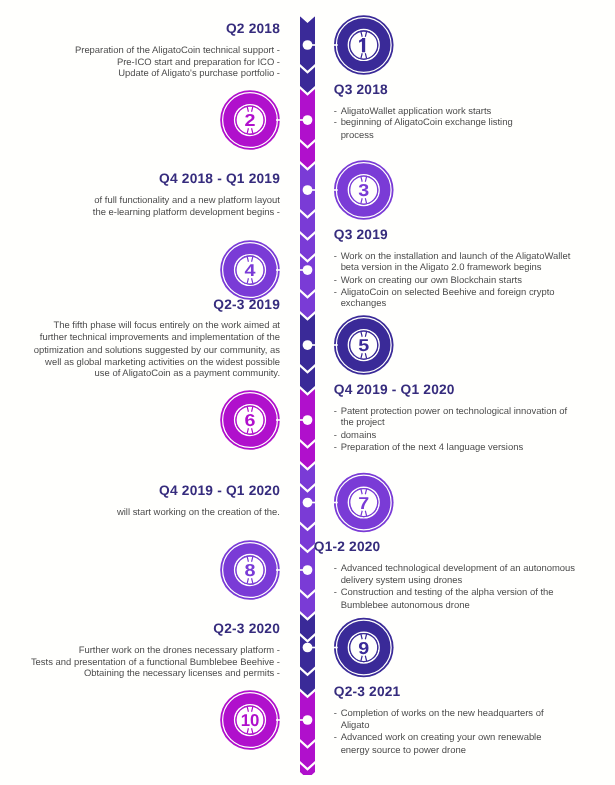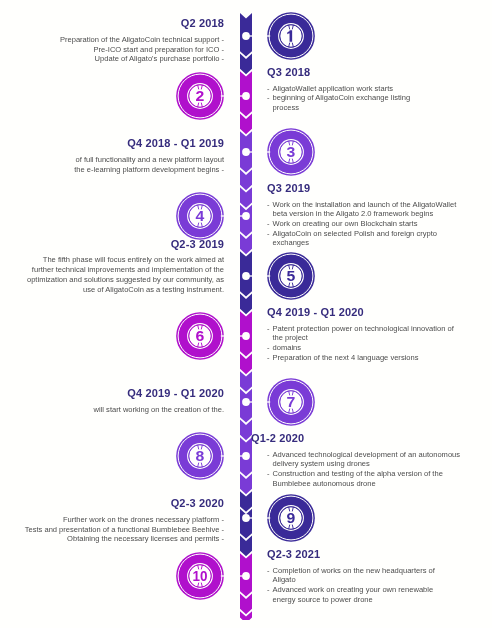--- a/index.html
+++ b/index.html
@@ -106,21 +106,21 @@
             <span class="dash">-</span>
             <div class="lineitem">Work on the installation and launch of the AligatoWallet</div>
             <div class="lineitem">beta version in the Aligato 2.0 framework begins</div>
           </div>
           <div class="bullet">
             <span class="dash">-</span>
             <div class="lineitem">Work on creating our own Blockchain starts</div>
           </div>
           <div class="bullet">
             <span class="dash">-</span>
-            <div class="lineitem">AligatoCoin on selected Polish and foreign crypto</div>
+            <div class="lineitem">AligatoCoin on selected Beehive and foreign crypto</div>
             <div class="lineitem">exchanges</div>
           </div>
         </div>
       </div>
       <div class="badge" style="left:175px;top:191px"><svg width="50" height="50" viewBox="0 0 50 50">
           <circle cx="25" cy="25" r="23.85" fill="#7a3bd6"></circle>
           <circle cx="25" cy="25" r="21.9" fill="none" stroke="#fffffd" stroke-width="1"></circle>
           <circle cx="25" cy="25" r="12.3" fill="none" stroke="#fffffd" stroke-width="1.2"></circle>
           <circle cx="25" cy="25" r="11.2" fill="#fffffd" stroke="#7a3bd6" stroke-width="1.0"></circle>
           <path d="M22.7 14.2 L23.75 18.4 M27.3 14.2 L26.25 18.4" stroke="#7a3bd6" stroke-width="0.95" fill="none" stroke-linecap="butt"></path>
@@ -172,21 +172,22 @@
           <path d="M22.7 35.8 L23.75 31.6 M27.3 35.8 L26.25 31.6" stroke="#b010cc" stroke-width="0.95" fill="none" stroke-linecap="butt"></path>
           <rect x="45.8" y="24.35" width="4" height="1.3" fill="#fffffd"></rect>
           <text class="bnum" x="25" y="30" text-anchor="middle" textLength="8.8" lengthAdjust="spacingAndGlyphs" font-size="13.8" fill="#b010cc">6</text>
         </svg></div>
       <div class="blk-left">
         <div class="ms-head" style="right:268px;top:237.89999999999998px">Q2-3 2019</div>
         <div class="ms-body" style="right:268px;top:255.39999999999998px;width:210px">
           <div class="lineitem">The fifth phase will focus entirely on the work aimed at</div>
           <div class="lineitem">further technical improvements and implementation of the</div>
           <div class="lineitem">optimization and solutions suggested by our community, as</div>
-          <div class="lineitem">use of AligatoCoin as a testing instrument.</div>
+          <div class="lineitem">well as global marketing activities on the widest possible</div>
+          <div class="lineitem">use of AligatoCoin as a payment community.</div>
         </div>
       </div>
       <div class="badge" style="left:266px;top:377px"><svg width="50" height="50" viewBox="0 0 50 50">
           <circle cx="25" cy="25" r="23.85" fill="#7a3bd6"></circle>
           <circle cx="25" cy="25" r="21.9" fill="none" stroke="#fffffd" stroke-width="1"></circle>
           <circle cx="25" cy="25" r="12.3" fill="none" stroke="#fffffd" stroke-width="1.2"></circle>
           <circle cx="25" cy="25" r="11.2" fill="#fffffd" stroke="#7a3bd6" stroke-width="1.0"></circle>
           <path d="M22.7 14.2 L23.75 18.4 M27.3 14.2 L26.25 18.4" stroke="#7a3bd6" stroke-width="0.95" fill="none" stroke-linecap="butt"></path>
           <path d="M22.7 35.8 L23.75 31.6 M27.3 35.8 L26.25 31.6" stroke="#7a3bd6" stroke-width="0.95" fill="none" stroke-linecap="butt"></path>
           <rect x="0.2" y="24.35" width="4" height="1.3" fill="#fffffd"></rect>

